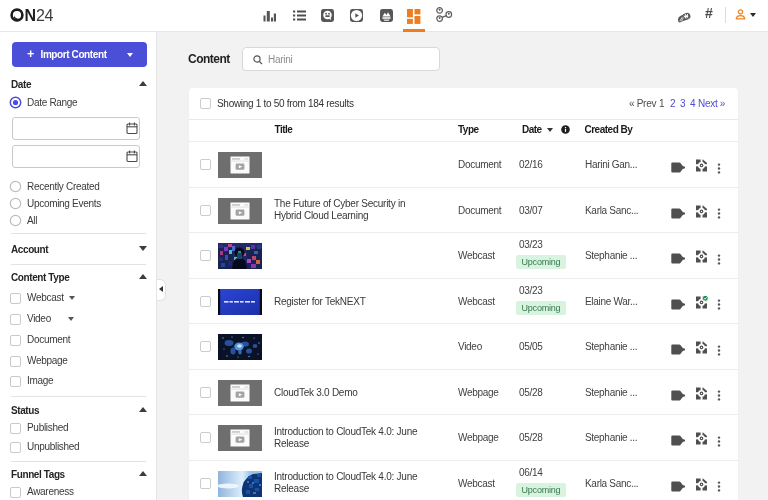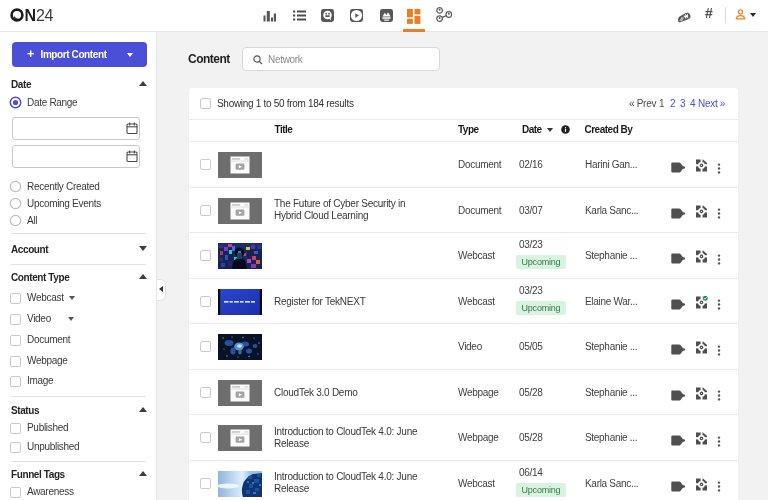--- a/index.html
+++ b/index.html
@@ -188,21 +188,21 @@
 <div class="abs" style="left:157px;top:279px;width:9px;height:22px;background:#fff;border:1px solid #e0e0e0;border-left:none;border-radius:0 6px 6px 0;z-index:6;">
   <div class="abs" style="left:1.5px;top:6px;width:0;height:0;border-top:3.5px solid transparent;border-bottom:3.5px solid transparent;border-right:4px solid #333;"></div>
 </div>
 
 <div class="abs" style="left:188px;top:52px;font-size:12px;font-weight:bold;color:#1f1f1f;letter-spacing:-0.5px;z-index:2">Content</div>
 <div class="abs" style="left:242px;top:47px;width:198px;height:24px;background:#fff;border:1px solid #d8d8d8;border-radius:4px;z-index:2">
   <svg class="abs" style="left:10px;top:7px" width="10" height="10" viewBox="0 0 10 10">
       <circle cx="4" cy="4" r="3.1" fill="none" stroke="#555" stroke-width="1.2"></circle>
       <line x1="6.3" y1="6.3" x2="9" y2="9" stroke="#555" stroke-width="1.2"></line>
     </svg>
-  <span class="abs" style="left:25px;top:6px;font-size:10px;color:#8d8d8d;letter-spacing:-0.3px;">Network</span>
+  <span class="abs" style="left:25px;top:6px;font-size:10px;color:#8d8d8d;letter-spacing:-0.3px;">Harini</span>
 </div>
 <div id="card">
   <div class="abs" style="left:10.5px;top:9.5px;width:11px;height:11px;border:1px solid #ccc;border-radius:2px;"></div>
   <div class="abs" style="left:28px;top:9.5px;font-size:10px;color:#333;letter-spacing:-0.3px;">Showing 1 to 50 from 184 results</div>
   <div class="abs" style="top:10px;left:440px;font-size:10px;color:#4d4d4d;letter-spacing:-0.3px;">« Prev</div>
   <div class="abs" style="top:10px;left:470px;font-size:10px;color:#4d4d4d;letter-spacing:-0.3px;">1</div>
   <div class="abs" style="top:10px;left:481px;font-size:10px;color:#4b4ed6;letter-spacing:-0.3px;">2</div>
   <div class="abs" style="top:10px;left:491px;font-size:10px;color:#4b4ed6;letter-spacing:-0.3px;">3</div>
   <div class="abs" style="top:10px;left:501px;font-size:10px;color:#4b4ed6;letter-spacing:-0.3px;">4</div>
   <div class="abs" style="top:10px;left:509px;font-size:10px;color:#4b4ed6;letter-spacing:-0.3px;">Next »</div>

